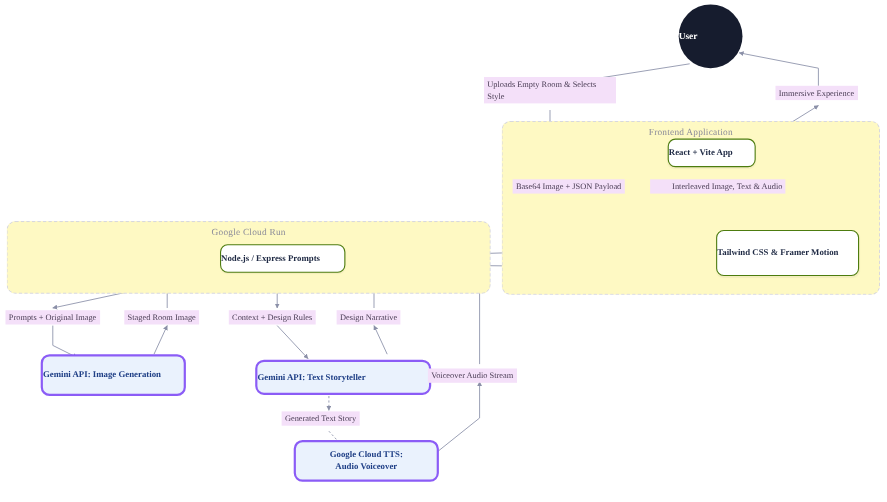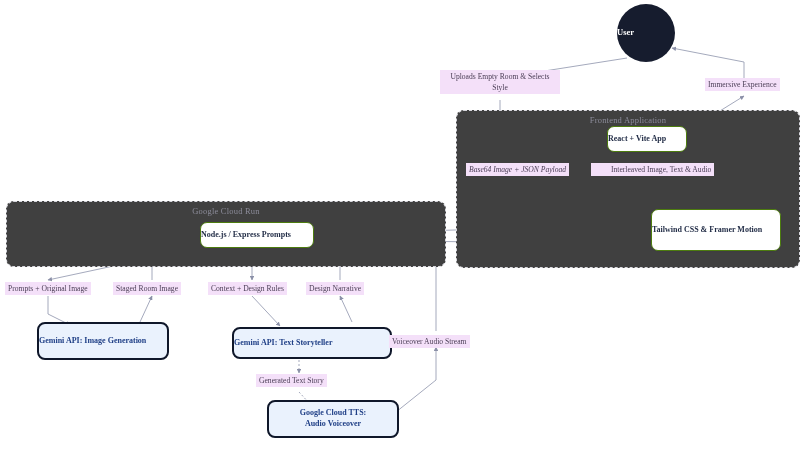--- a/index.html
+++ b/index.html
@@ -22,21 +22,21 @@
     height: 456px;
   }
 
   
   .cluster {
     position: absolute;
     border-radius: 8px;
     box-sizing: border-box;
   }
   .cluster-grey {
-    background: #404040;
+    background: #fef9c3;
     border: 1px dashed #d8d8de;
   }
   .cluster-blue {
     background: #eaf4fd;
     border: 1px dashed #b9d8ef;
   }
   .cluster-title {
     position: absolute;
     top: 4px;
     left: 0;
@@ -62,42 +62,42 @@
   }
   .node-white {
     background: #ffffff;
     border: 1px solid #4d7c0f;
     color: #1f2a44;
     font-size: 8px;
     box-shadow: 0 1px 1px rgba(30,35,60,.05);
   }
   .node-blue {
     background: #eaf2fd;
-    border: 2px solid #0f172a;
+    border: 2px solid #8b5cf6;
     color: #1f3f86;
     font-size: 8px;
     border-radius: 8px;
   }
   .node-circle {
     border-radius: 50%;
     background: #161c2e;
     color: #ffffff;
     border: none;
     font-size: 8.5px;
   }
 
   
   .edge-label {
     position: absolute;
     box-sizing: border-box;
     background: #f4e0f9;
     color: #4a3d55;
     font-size: 7.6px;
     line-height: 1.45;
-    text-align: center;
+    text-align: left;
     padding: 1px 3px;
     white-space: nowrap;
   }
   .edge-label.wrap {
     white-space: normal;
   }
 </style>
 </head>
 <body>
 
@@ -179,21 +179,21 @@
   </div>
 
   <div class="node node-blue" style="left:267px; top:400px; width:132px; height:38px; padding:0 26px;">
     <span>Google Cloud TTS: Audio Voiceover</span>
   </div>
 
   <div class="edge-label wrap" style="left:440px; top:70px; width:120px;">Uploads Empty Room &amp; Selects Style</div>
 
   <div class="edge-label" style="left:705px; top:78px;">Immersive Experience</div>
 
-  <div class="edge-label" style="left:466px; top:163px;font-style:italic;">Base64 Image + JSON Payload</div>
+  <div class="edge-label" style="left:466px; top:163px;">Base64 Image + JSON Payload</div>
 
   <div class="edge-label" style="left:591px; top:163px;padding-left:20px;">Interleaved Image, Text &amp; Audio</div>
 
   <div class="edge-label" style="left:5px; top:282px;">Prompts + Original Image</div>
 
   <div class="edge-label" style="left:113px; top:282px;">Staged Room Image</div>
 
   <div class="edge-label" style="left:208px; top:282px;">Context + Design Rules</div>
 
   <div class="edge-label" style="left:306px; top:282px;">Design Narrative</div>

